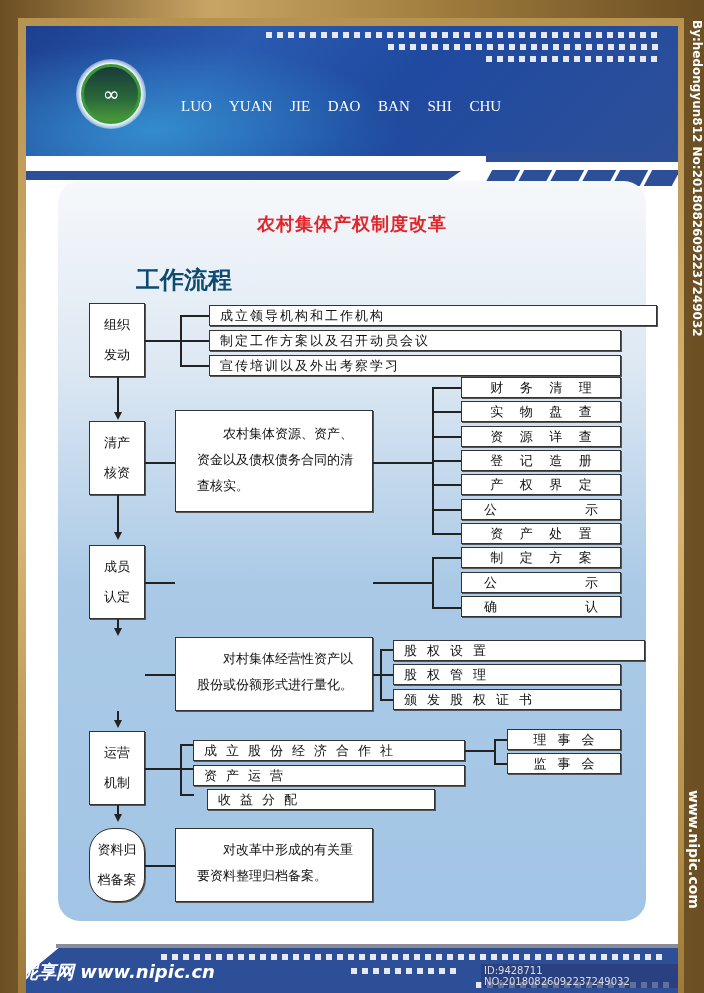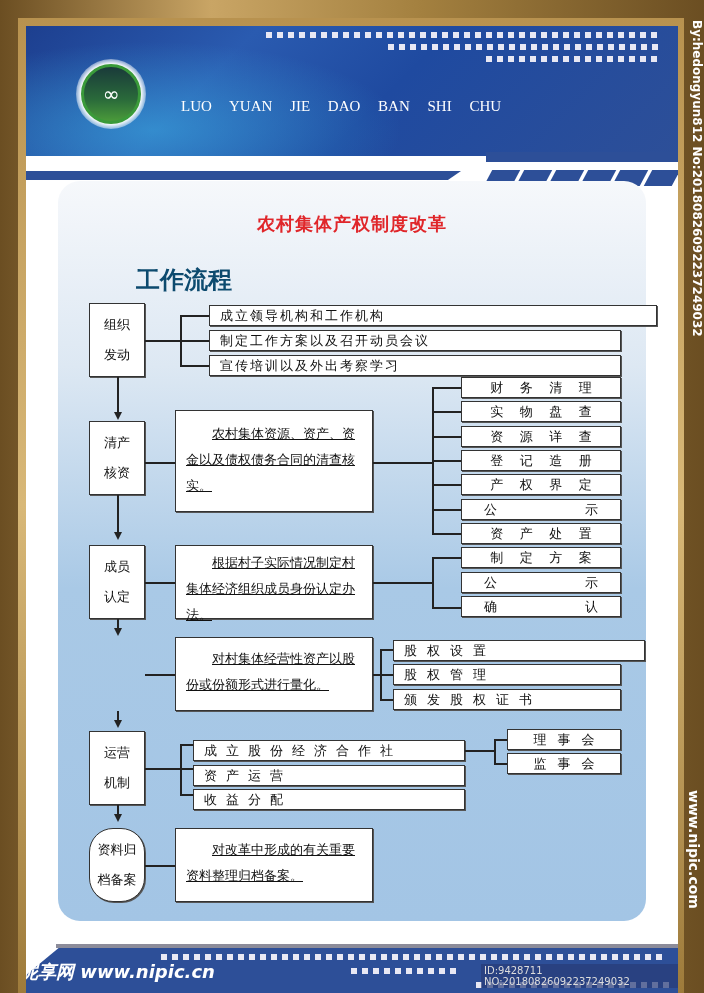--- a/index.html
+++ b/index.html
@@ -16,21 +16,21 @@
 .h-title{position:absolute;left:155px;top:26px;color:#fff;font-size:32px;font-weight:bold;letter-spacing:6px;font-family:"DejaVu Serif",serif;border-bottom:2px solid #fff;padding-bottom:1px;}
 .h-sub{position:absolute;left:155px;top:72px;color:#fff;font-size:15px;font-family:"Liberation Serif",serif;word-spacing:14px;letter-spacing:0px;}
 .stripe1{position:absolute;left:0;top:145px;width:435px;height:9px;background:#2d4f98;clip-path:polygon(0 0,100% 0,97% 100%,0 100%);}
 .stripe-r{position:absolute;left:460px;top:126px;width:192px;height:10px;background:#2d4f98;}
 .para{position:absolute;top:144px;width:28px;height:16px;background:#2d4f98;transform:skewX(-28deg);}
 .panel{position:absolute;left:32px;top:155px;width:588px;height:740px;border-radius:22px;background:linear-gradient(180deg,#f6f8fb 0%,#dde8f3 25%,#a9c9e6 55%,#a3c5e5 100%);}
 .main-title{position:absolute;left:0;top:186px;width:652px;text-align:center;color:#e0262a;font-size:18px;font-weight:bold;letter-spacing:1px;}
 .sub-title{position:absolute;left:110px;top:238px;font-size:24px;font-weight:bold;color:#0c4a6e;}
 .box{position:absolute;background:#fff;border:1.5px solid #333;box-shadow:1px 1px 0 #555;color:#111;font-size:13px;}
 .stage{display:flex;flex-direction:column;align-items:center;justify-content:center;text-align:center;line-height:30px;font-size:13px;}
-.desc{padding:10px 10px 0 10px;line-height:26px;font-size:13px;text-indent:2em;text-decoration:underline;}
+.desc{padding:10px 10px 0 21px;line-height:26px;font-size:13px;text-indent:2em;}
 .item{height:21px;line-height:19px;padding-left:10px;font-size:13px;letter-spacing:2px;}
 .item-c{height:21px;line-height:19px;font-size:13px;display:flex;justify-content:space-around;padding:0 20px;}
 .item-s{height:21px;line-height:19px;font-size:13px;display:flex;justify-content:space-between;padding:0 22px;}
 .line{position:absolute;background:#222;}
 .arrow{position:absolute;width:0;height:0;border-left:4px solid transparent;border-right:4px solid transparent;border-top:8px solid #222;}
 .footer{position:absolute;left:0;top:922px;width:652px;height:45px;background:#2d4f98;clip-path:polygon(5% 0,100% 0,100% 100%,0 100%,0 60%);}
 .footer-top{position:absolute;left:30px;top:918px;width:622px;height:4px;background:#8c8c9a;}
 .wm-left{position:absolute;left:-6px;top:934px;color:#fff;font-size:18px;font-weight:bold;font-style:italic;}
 .wm-id{position:absolute;left:455px;top:938px;color:#ddd;font-size:10px;background:rgba(40,60,120,.7);padding:1px 3px;}
 .wm-right{position:absolute;right:0px;top:20px;writing-mode:vertical-rl;color:#fff;font-size:12px;font-weight:bold;}
@@ -138,21 +138,20 @@
     </div>
 
   <div class="line" style="left:91px;top:469px;width:1.5px;height:38px;"></div>
   <div class="arrow" style="left:88px;top:506px;"></div>
 
   <div class="box stage" style="left:63px;top:519px;width:56px;height:74px;">
     <span>成员</span>
     <span>认定</span>
   </div>
   <div class="line" style="left:119px;top:556px;width:30px;height:1.5px;"></div>
-  <div class="box desc" style="left:149px;top:519px;width:198px;height:74px;padding-top:4px;">根据村子实际情况制定村集体经济组织成员身份认定办法。</div>
   <div class="line" style="left:347px;top:556px;width:60px;height:1.5px;"></div>
   <div class="line" style="left:406px;top:531px;width:1.5px;height:50px;"></div>
   <div class="line" style="left:406px;top:531px;width:30px;height:1.5px;"></div>
   <div class="line" style="left:406px;top:581px;width:30px;height:1.5px;"></div>
   <div class="box item-c" style="left:435px;top:521px;width:160px;">
       <span>制</span>
       <span>定</span>
       <span>方</span>
       <span>案</span>
     </div>
@@ -184,21 +183,21 @@
   <div class="box stage" style="left:63px;top:705px;width:56px;height:74px;">
     <span>运营</span>
     <span>机制</span>
   </div>
   <div class="line" style="left:119px;top:742px;width:50px;height:1.5px;"></div>
   <div class="line" style="left:154px;top:718px;width:1.5px;height:50px;"></div>
   <div class="line" style="left:154px;top:718px;width:14px;height:1.5px;"></div>
   <div class="line" style="left:154px;top:768px;width:14px;height:1.5px;"></div>
   <div class="box item" style="left:167px;top:714px;width:272px;letter-spacing:9px;">成立股份经济合作社</div>
   <div class="box item" style="left:167px;top:739px;width:272px;letter-spacing:9px;">资产运营</div>
-  <div class="box item" style="left:167px;top:763px;width:272px;letter-spacing:9px;">收益分配</div>
+  <div class="box item" style="left:181px;top:763px;width:228px;letter-spacing:9px;">收益分配</div>
   <div class="line" style="left:439px;top:724px;width:30px;height:1.5px;"></div>
   <div class="line" style="left:468px;top:713px;width:1.5px;height:24px;"></div>
   <div class="line" style="left:468px;top:713px;width:14px;height:1.5px;"></div>
   <div class="line" style="left:468px;top:737px;width:14px;height:1.5px;"></div>
   <div class="box item-c" style="left:481px;top:703px;width:114px;">
       <span>理</span>
       <span>事</span>
       <span>会</span>
     </div>
   <div class="box item-c" style="left:481px;top:727px;width:114px;">

